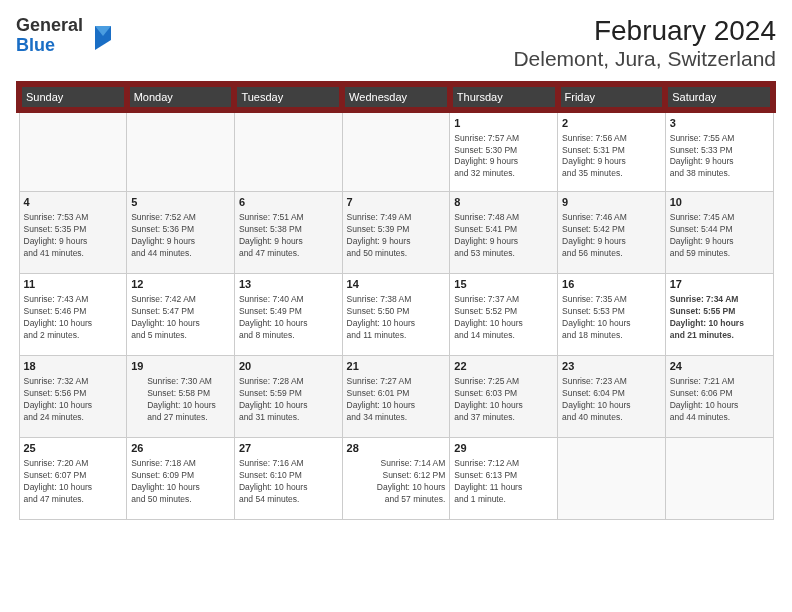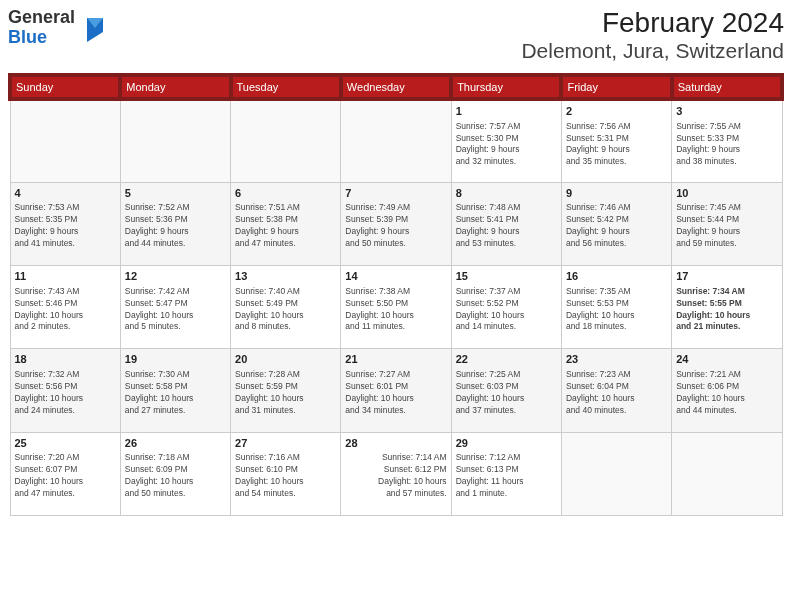--- a/index.html
+++ b/index.html
@@ -6,21 +6,21 @@
     body {
       font-family: Arial, sans-serif;
       background: #fff;
       width: 792px;
       height: 612px;
       overflow: hidden;
     }
     .page {
       width: 792px;
       height: 524px;
-      padding: 8px;
+      padding: 16px;
       display: flex;
       flex-direction: column;
       border-radius: 20px;
     }
     .header {
       display: flex;
       justify-content: space-between;
       align-items: flex-start;
       margin-bottom: 10px;
     }
@@ -54,26 +54,26 @@
       color: #444;
     }
     .calendar {
       flex: 1;
       border: 1px solid #ccc;
       border-collapse: collapse;
       width: 100%;
       table-layout: fixed;
     }
     .calendar th {
-      background: #b91c1c;
+      background: #404040;
       color: #fff;
       font-size: 11px;
       padding: 4px 4px;
       text-align: left;
-      border: 4px solid #7f1d1d;
+      border: 6px solid #7f1d1d;
       font-weight: normal;
     }
     .calendar td {
       vertical-align: top;
       font-size: 9px;
       color: #333;
       padding: 3px 4px;
       border: 1px solid #ccc;
       height: 82px;
       line-height: 1.35;
@@ -270,21 +270,21 @@
         <tr>
           <td>
             <span class="day-num">18</span>
             <div class="day-info" style="white-space: pre-line;">Sunrise: 7:32 AM
 Sunset: 5:56 PM
 Daylight: 10 hours
 and 24 minutes.</div>
           </td>
           <td>
             <span class="day-num">19</span>
-            <div class="day-info" style="white-space: pre-line;">Sunrise: 7:30 AM
+            <div class="day-info" style="white-space: pre-line; margin-left: 16px;">Sunrise: 7:30 AM
 Sunset: 5:58 PM
 Daylight: 10 hours
 and 27 minutes.</div>
           </td>
           <td>
             <span class="day-num">20</span>
             <div class="day-info" style="white-space: pre-line;">Sunrise: 7:28 AM
 Sunset: 5:59 PM
 Daylight: 10 hours
 and 31 minutes.</div>

